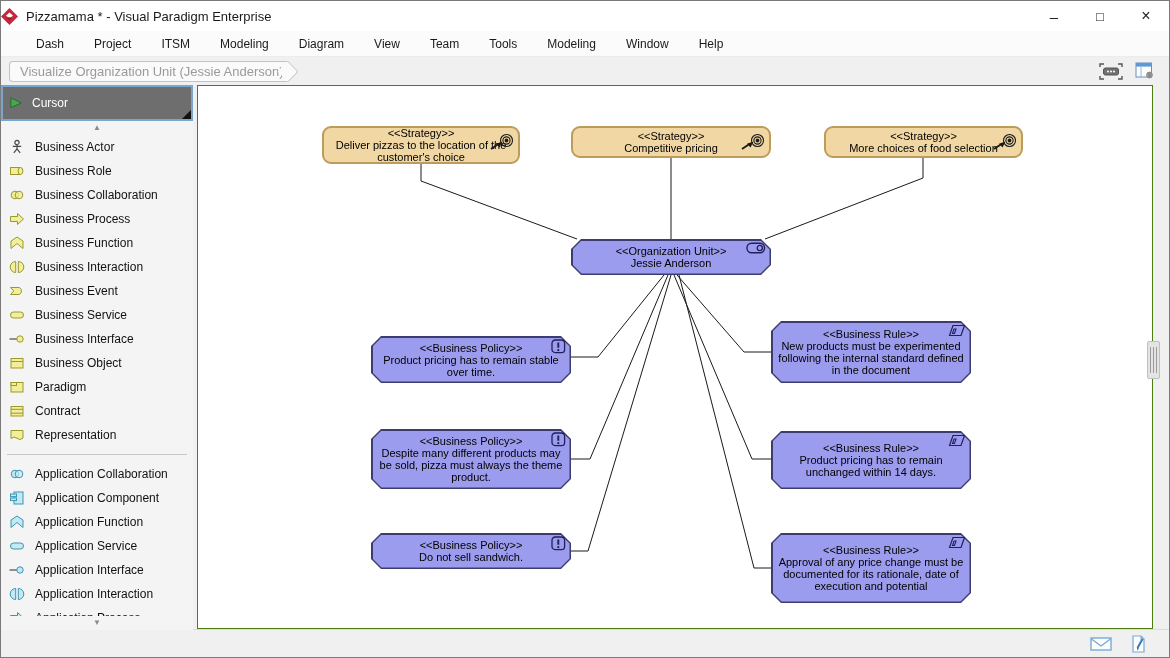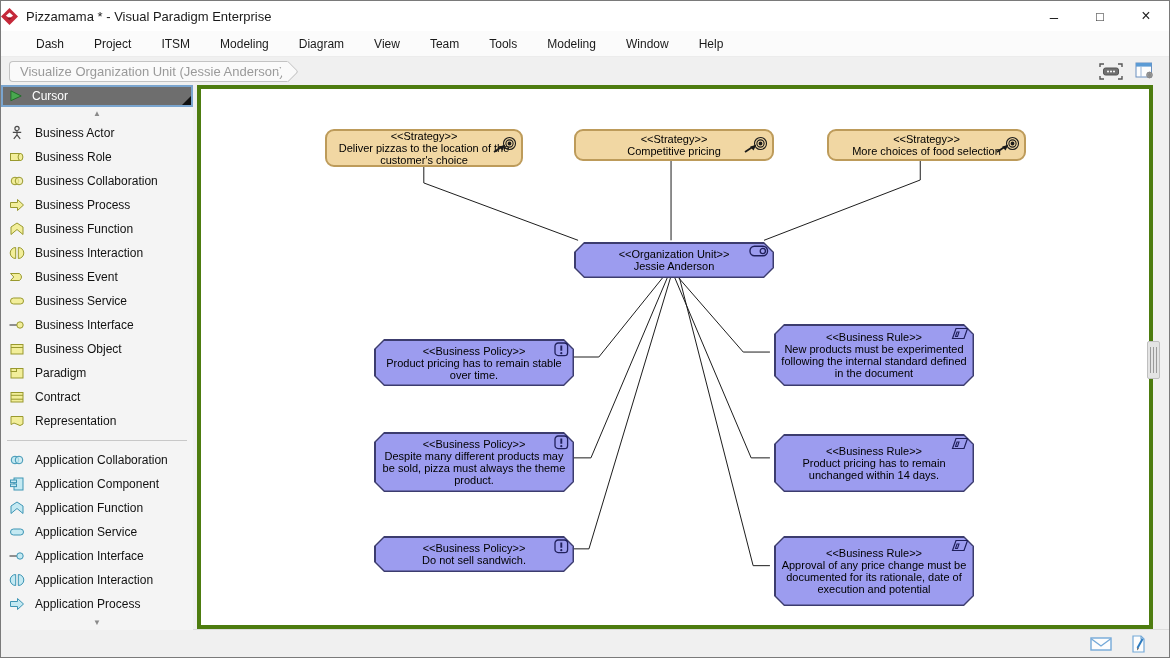--- a/index.html
+++ b/index.html
@@ -24,31 +24,31 @@
   .breadcrumb { position:relative; height:21px; background:#fafafa; border:1px solid #c3c3c3; border-right:none; border-radius:4px 0 0 4px; display:flex; align-items:center; padding:0 4px 0 10px; font-size:13px; color:#9a9a9a; }
   .breadcrumb .tip { position:absolute; right:-8px; top:2.2px; width:14.5px; height:14.5px; background:#fafafa; border-top:1px solid #c3c3c3; border-right:1px solid #c3c3c3; transform:rotate(45deg); border-radius:0 3px 0 0; }
   .toolbar .spacer { flex:1; }
   .tool-icon { width:28px; height:24px; display:flex; align-items:center; justify-content:center; margin-left:6px; }
 
   
   .main { flex:1; position:relative; background:#f0f0f0; }
 
   
   .palette { position:absolute; left:0; top:0; width:192px; height:545px; background:#f4f4f4; display:flex; flex-direction:column; }
-  .palette-header { position:relative; height:22px; background:#6e6e6e; border:2px solid #7aa5cf; color:#fff; font-size:12px; display:flex; align-items:center; padding-left:6px; }
+  .palette-header { position:relative; height:36px; background:#6e6e6e; border:2px solid #7aa5cf; color:#fff; font-size:12px; display:flex; align-items:center; padding-left:6px; }
   .palette-header .ph-icon { width:16px; height:16px; margin-right:7px; display:inline-flex; }
   .palette-header .corner { position:absolute; right:0; bottom:0; width:0; height:0; border-left:9px solid transparent; border-bottom:9px solid #111; }
   .palette-scroll { height:14px; text-align:center; font-size:8px; color:#8a8a8a; line-height:14px; }
   .palette-items { flex:1; overflow:hidden; }
   .palette-row { height:24px; display:flex; align-items:center; padding-left:8px; font-size:12px; color:#111; }
   .palette-row .p-icon { width:18px; height:16px; margin-right:8px; display:inline-flex; align-items:center; }
   .palette-divider { height:1px; background:#c8c8c8; margin:7px 6px; }
 
   
-  .canvas { position:absolute; left:196px; top:0; width:956px; height:544px; background:#ffffff; border:4px solid #4d7c0f; }
+  .canvas { position:absolute; left:196px; top:0; width:956px; height:544px; background:#ffffff; border:1px solid #4d7c0f; }
   .canvas svg.wires { position:absolute; left:0; top:0; width:100%; height:100%; }
   .node { position:absolute; font-size:11px; line-height:12px; text-align:center; color:#000; }
   .node .content { position:relative; z-index:2; height:100%; display:flex; flex-direction:column; justify-content:center; padding:1px 5px; }
   .node.strategy { border:2px solid #bd9b5a; border-radius:9px; background:#f1d7a3; }
   .node.octa { clip-path:polygon(10px 0,calc(100% - 10px) 0,100% 10px,100% calc(100% - 10px),calc(100% - 10px) 100%,10px 100%,0 calc(100% - 10px),0 10px); background:#3c3c6e; }
   .node.octa .fill { position:absolute; inset:1.5px; clip-path:polygon(9px 0,calc(100% - 9px) 0,100% 9px,100% calc(100% - 9px),calc(100% - 9px) 100%,9px 100%,0 calc(100% - 9px),0 9px); background:#9c9cef; z-index:1; }
   .node .n-icon { position:absolute; z-index:3; top:3px; right:5px; display:inline-flex; }
   .node.strategy .n-icon { top:5px; right:4px; }
 
   

